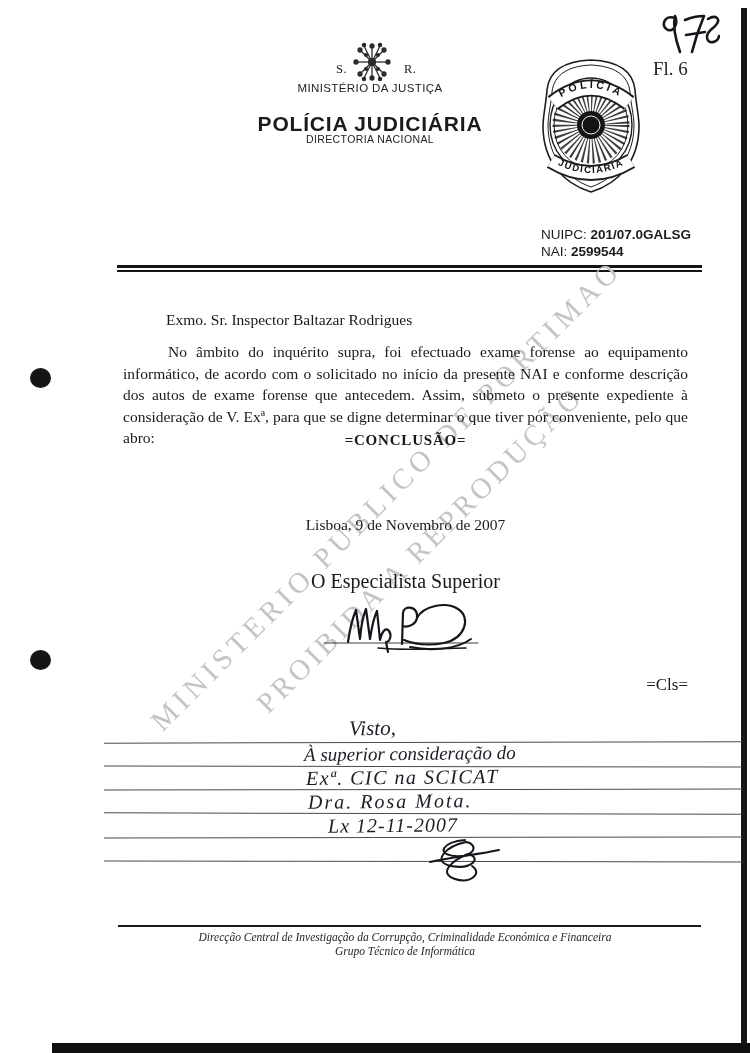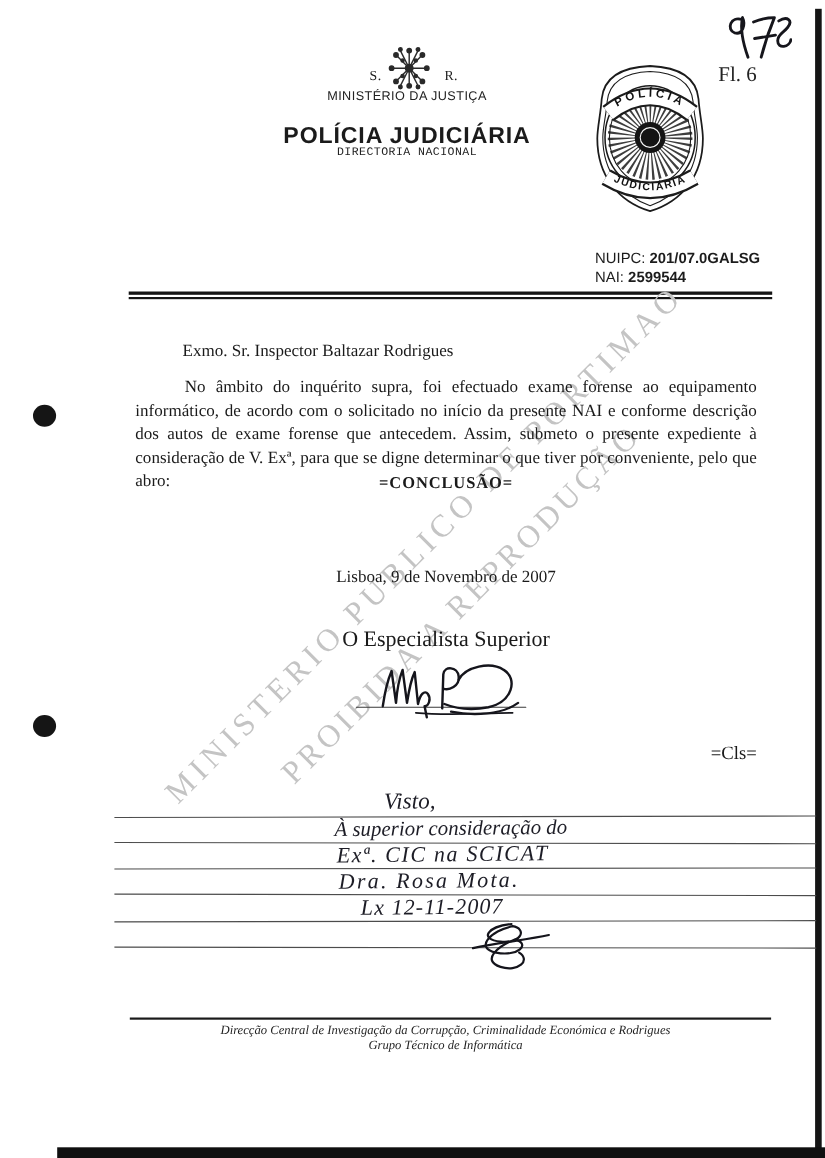--- a/index.html
+++ b/index.html
@@ -17,21 +17,21 @@
   
   .sr-row{left:330px;top:58px;width:90px;font-size:12.5px;letter-spacing:.5px;color:#222;}
   .sr-s{position:absolute;left:6px;top:4px;}
   .sr-r{position:absolute;left:74px;top:4px;}
   .emblem{left:350px;top:42px;}
   .ministry{left:270px;top:82px;width:200px;text-align:center;
             font-family:"Liberation Sans",sans-serif;font-size:11.5px;letter-spacing:.4px;color:#222;}
   .org-title{left:250px;top:112px;width:240px;text-align:center;
              font-family:"Liberation Sans",sans-serif;font-size:21px;font-weight:bold;letter-spacing:.8px;color:#1b1b1b;}
   .directorate{left:270px;top:133px;width:200px;text-align:center;
-               font-family:Liberation Mono, monospace;font-size:10.5px;letter-spacing:.4px;color:#222;}
+               font-family:Liberation Sans, sans-serif;font-size:10.5px;letter-spacing:.4px;color:#222;}
 
   .folio-hand{left:658px;top:10px;}
   .folio-label{left:653px;top:58px;font-size:19px;color:#222;}
 
   .badge{left:527px;top:57px;}
 
   
   .refs{left:541px;top:227px;font-family:"Liberation Sans",sans-serif;font-size:13.5px;color:#1c1c1c;line-height:16.5px;}
   .refs b{font-weight:bold;}
 
@@ -205,15 +205,15 @@
 
 <svg class="abs signature-note" width="78" height="56" viewBox="0 0 78 56">
   <g fill="none" stroke="#15151c" stroke-width="2" stroke-linecap="round" stroke-linejoin="round">
     <path d="M40,7 C18,9 10,21 30,23 C50,25 54,11 41,9 C21,13 6,29 26,33 C46,37 58,25 43,21 C28,27 12,40 30,46 C46,51 58,40 47,33"></path>
     <path d="M5,29 C30,24 55,21 74,17"></path>
   </g>
 </svg>
 
 <div class="abs footer-rule"></div>
 <div class="abs footer">
-  <div>Direcção Central de Investigação da Corrupção, Criminalidade Económica e Rodrigues</div>
+  <div>Direcção Central de Investigação da Corrupção, Criminalidade Económica e Financeira</div>
   <div>Grupo Técnico de Informática</div>
 </div>
 
 </body></html>

